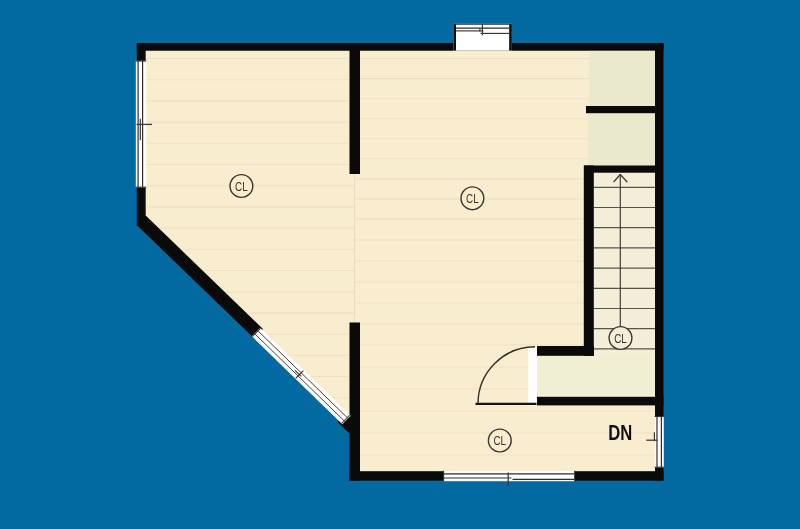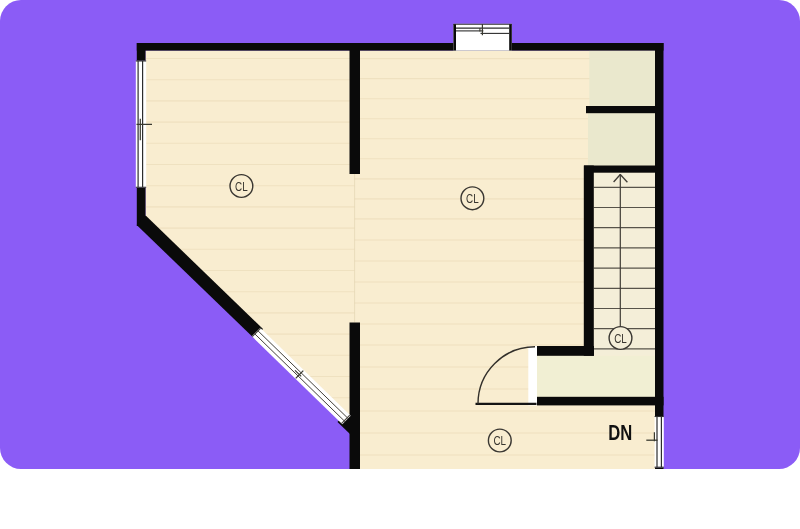--- a/index.html
+++ b/index.html
@@ -1,17 +1,17 @@
 <!DOCTYPE html>
 <html><head>
 <meta charset="utf-8">
 <style>
   html,body{margin:0;padding:0;background:#ffffff;}
-  .page{position:relative;width:800px;height:469px;background:#8b5cf6;overflow:hidden;
-        font-family:"Liberation Sans", sans-serif;border-radius:21px;}
+  .page{position:relative;width:800px;height:529px;background:#0369a1;overflow:hidden;
+        font-family:"Liberation Sans", sans-serif;}
   svg{position:absolute;left:0;top:0;}
   text{font-family:"Liberation Sans", sans-serif;}
 </style>
 </head>
 <body>
 <div class="page">
 <svg width="800" height="529" viewBox="0 0 800 529">
 
   <polygon points="145.5,50.5 655,50.5 655,471.5 352,471.5 352,430 145.5,229" fill="#f9edd0"></polygon>
 

